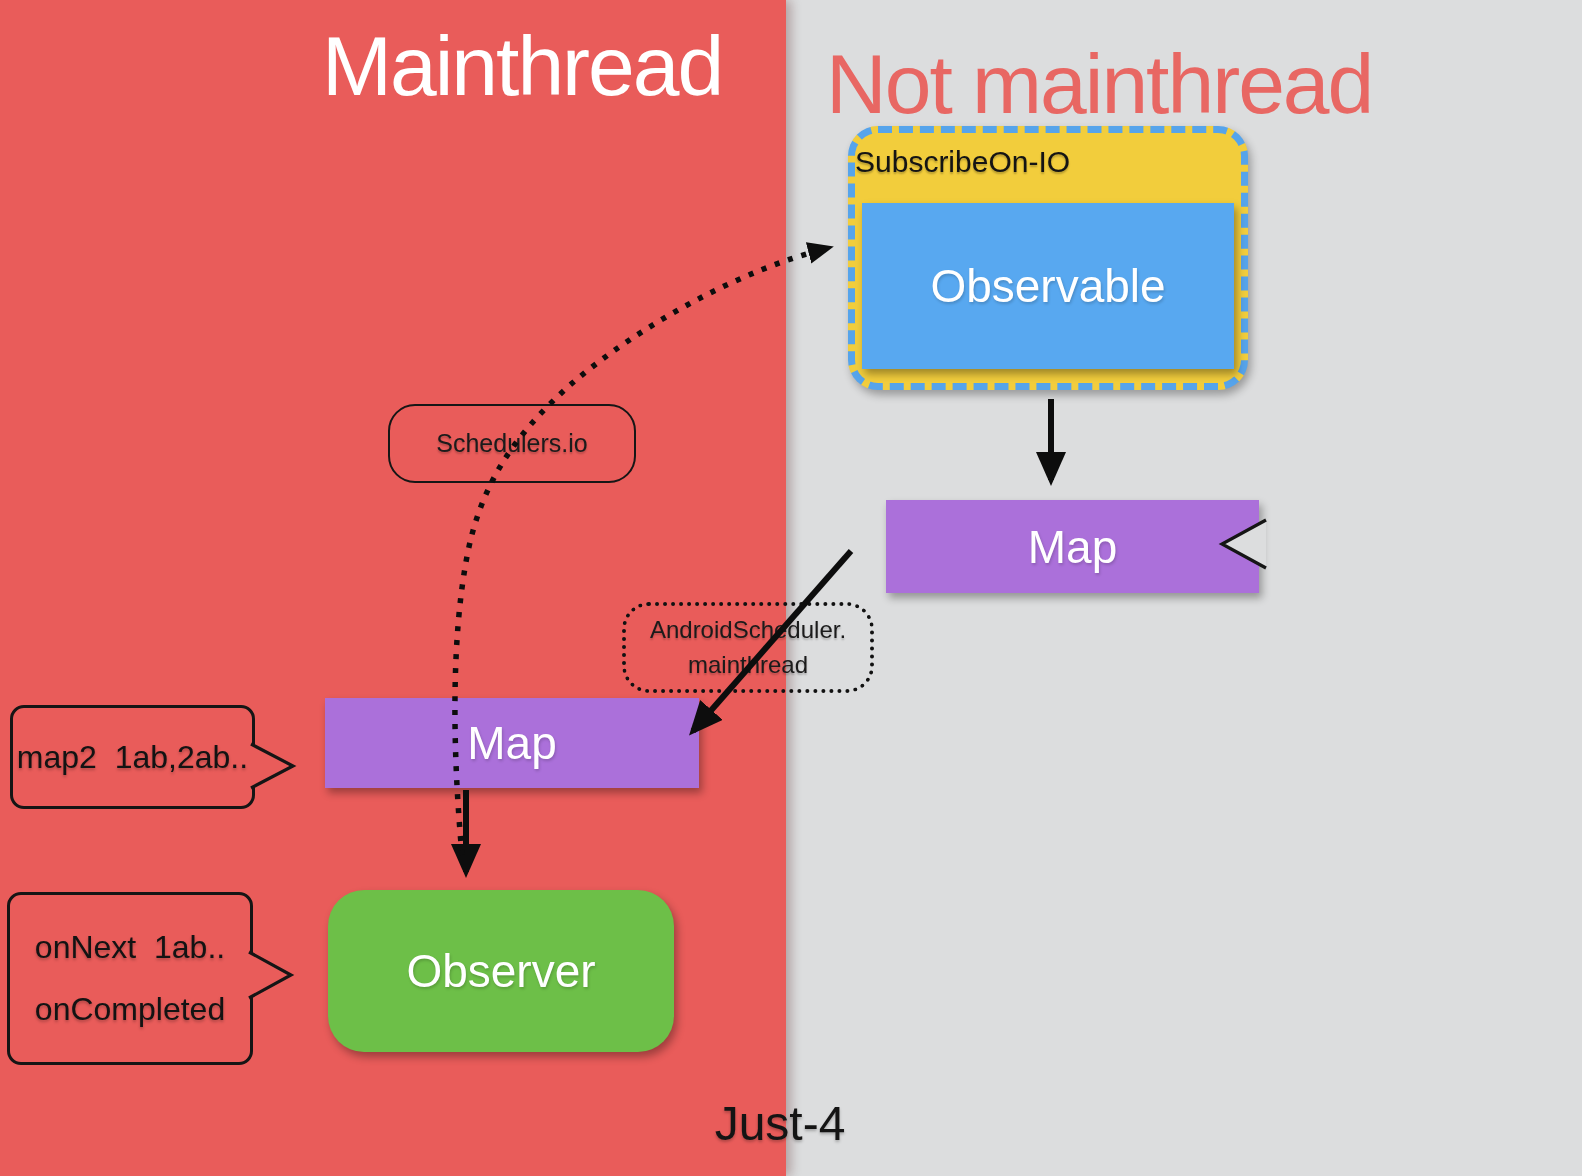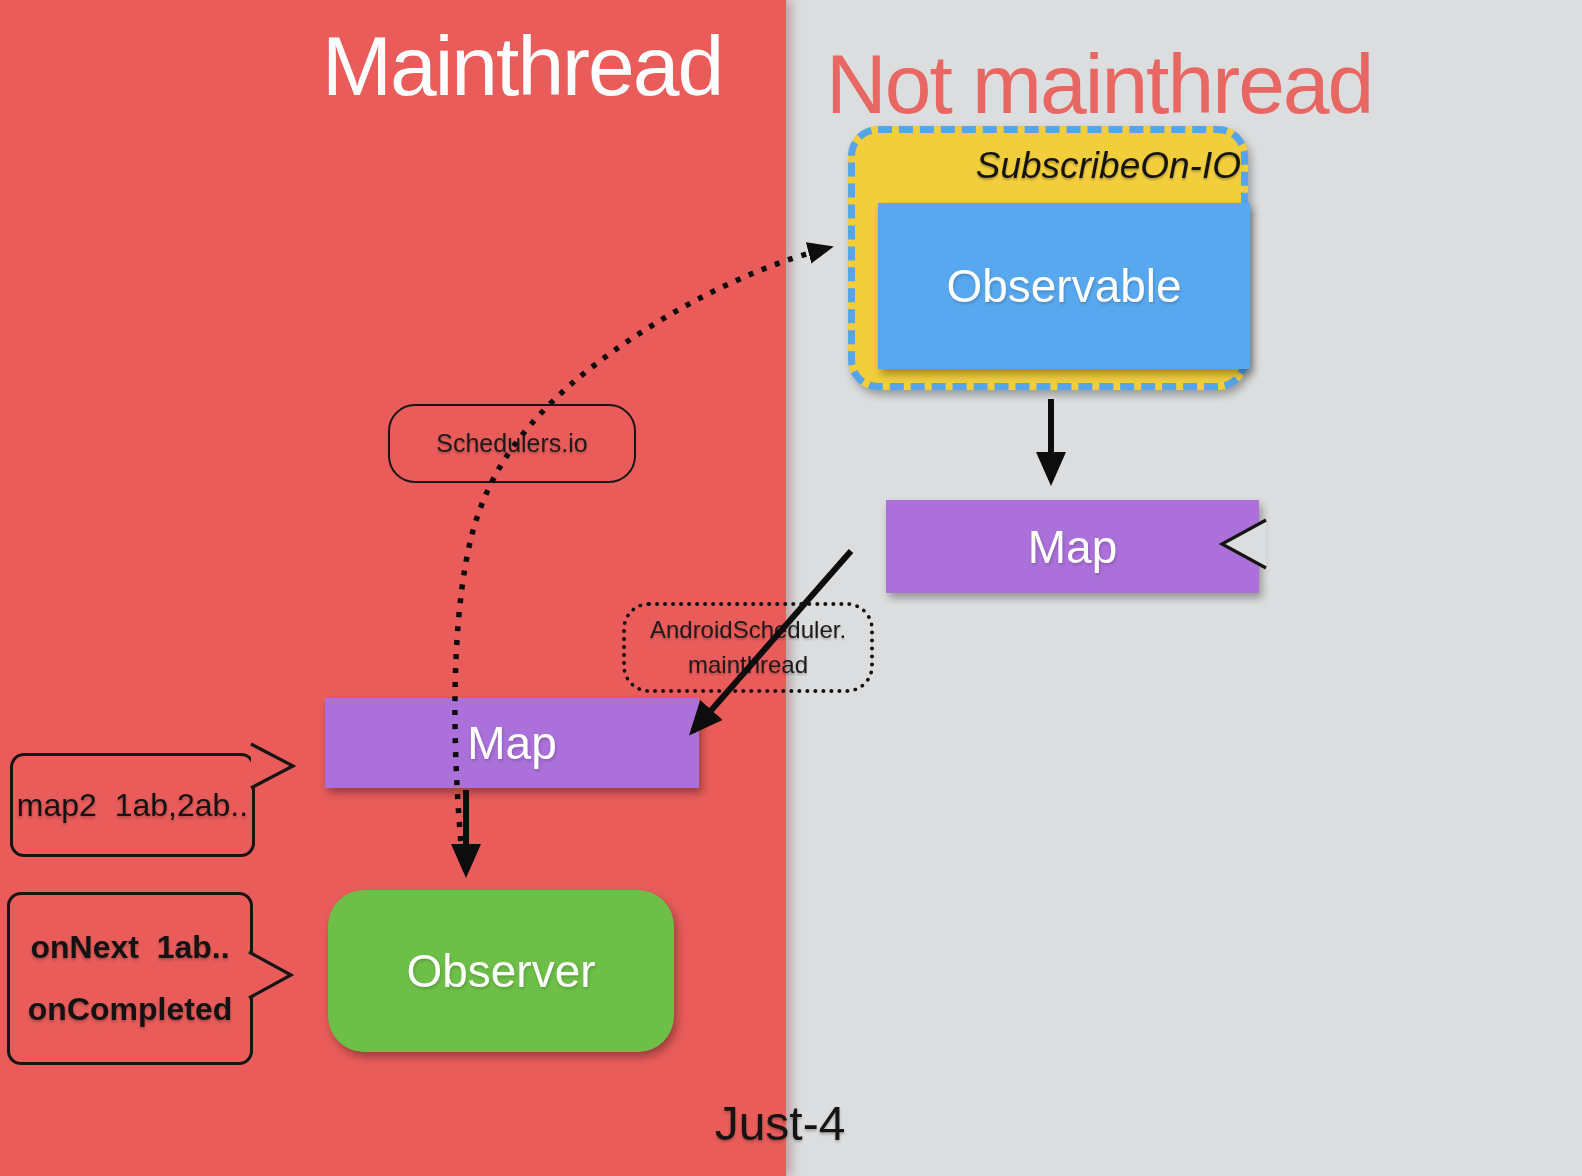--- a/index.html
+++ b/index.html
@@ -23,28 +23,28 @@
   }
   .title-main{left:322px;top:24px;color:#ffffff;}
   .title-not{left:826px;top:42px;color:#e86763;}
   
   .group{
     position:absolute;left:848px;top:126px;width:400px;height:264px;z-index:4;
     background:#f2cd3c;border:7px dashed #56a4eb;border-radius:30px;
     box-sizing:border-box;box-shadow:3px 5px 9px rgba(0,0,0,0.30);
   }
   .group-label{
-    position:absolute;left:0;right:0;top:12px;text-align:right;
-    font-size:37px;color:#141414;text-shadow:0 2px 2px rgba(0,0,0,0.25);font-style:italic;
+    position:absolute;left:0;right:0;top:12px;text-align:left;
+    font-size:30px;color:#141414;text-shadow:0 2px 2px rgba(0,0,0,0.25);
   }
   .observable{
     position:absolute;left:862px;top:203px;width:372px;height:166px;z-index:5;
     background:#58a8f0;box-shadow:3px 5px 8px rgba(0,0,0,0.35);
     display:flex;align-items:center;justify-content:center;
-    color:#ffffff;font-size:46px;text-shadow:1px 2px 3px rgba(0,0,0,0.18);margin-left:16px;
+    color:#ffffff;font-size:46px;text-shadow:1px 2px 3px rgba(0,0,0,0.18);
   }
   
   .node{
     position:absolute;z-index:5;background:#ab70da;
     display:flex;align-items:center;justify-content:center;
     color:#ffffff;font-size:46px;text-shadow:1px 2px 3px rgba(0,0,0,0.18);
     box-shadow:3px 5px 8px rgba(0,0,0,0.33);
     margin-left:36px;
   }
   .map-io{left:850px;top:500px;width:373px;height:93px;}
@@ -72,22 +72,22 @@
     position:absolute;z-index:5;border:3.2px solid #151515;border-radius:14px;
     box-sizing:border-box;display:flex;flex-direction:column;
     align-items:center;justify-content:space-evenly;
     color:#131313;text-shadow:0 2px 3px rgba(0,0,0,0.25);
   }
   .bubble span{white-space:pre;}
   .bubble-map1{
     left:1263px;top:488px;width:292px;height:117px;background:#dcddde;
     font-size:33px;box-shadow:3px 5px 9px rgba(0,0,0,0.28);
   }
-  .bubble-map2{left:10px;top:705px;width:245px;height:104px;font-size:32px;margin-top:48px;}
-  .bubble-onnext{left:7px;top:892px;width:246px;height:173px;font-size:32px;padding:10px 0;font-weight:bold;}
+  .bubble-map2{left:10px;top:705px;width:245px;height:104px;font-size:32px;}
+  .bubble-onnext{left:7px;top:892px;width:246px;height:173px;font-size:32px;padding:10px 0;}
   
   .caption{
     position:absolute;left:690px;top:1096px;width:180px;z-index:6;
     text-align:center;font-size:48px;color:#141414;
     text-shadow:0 2px 3px rgba(0,0,0,0.25);
   }
   
   .overlay{
     position:absolute;left:0;top:0;width:1582px;height:1176px;z-index:7;
     pointer-events:none;

